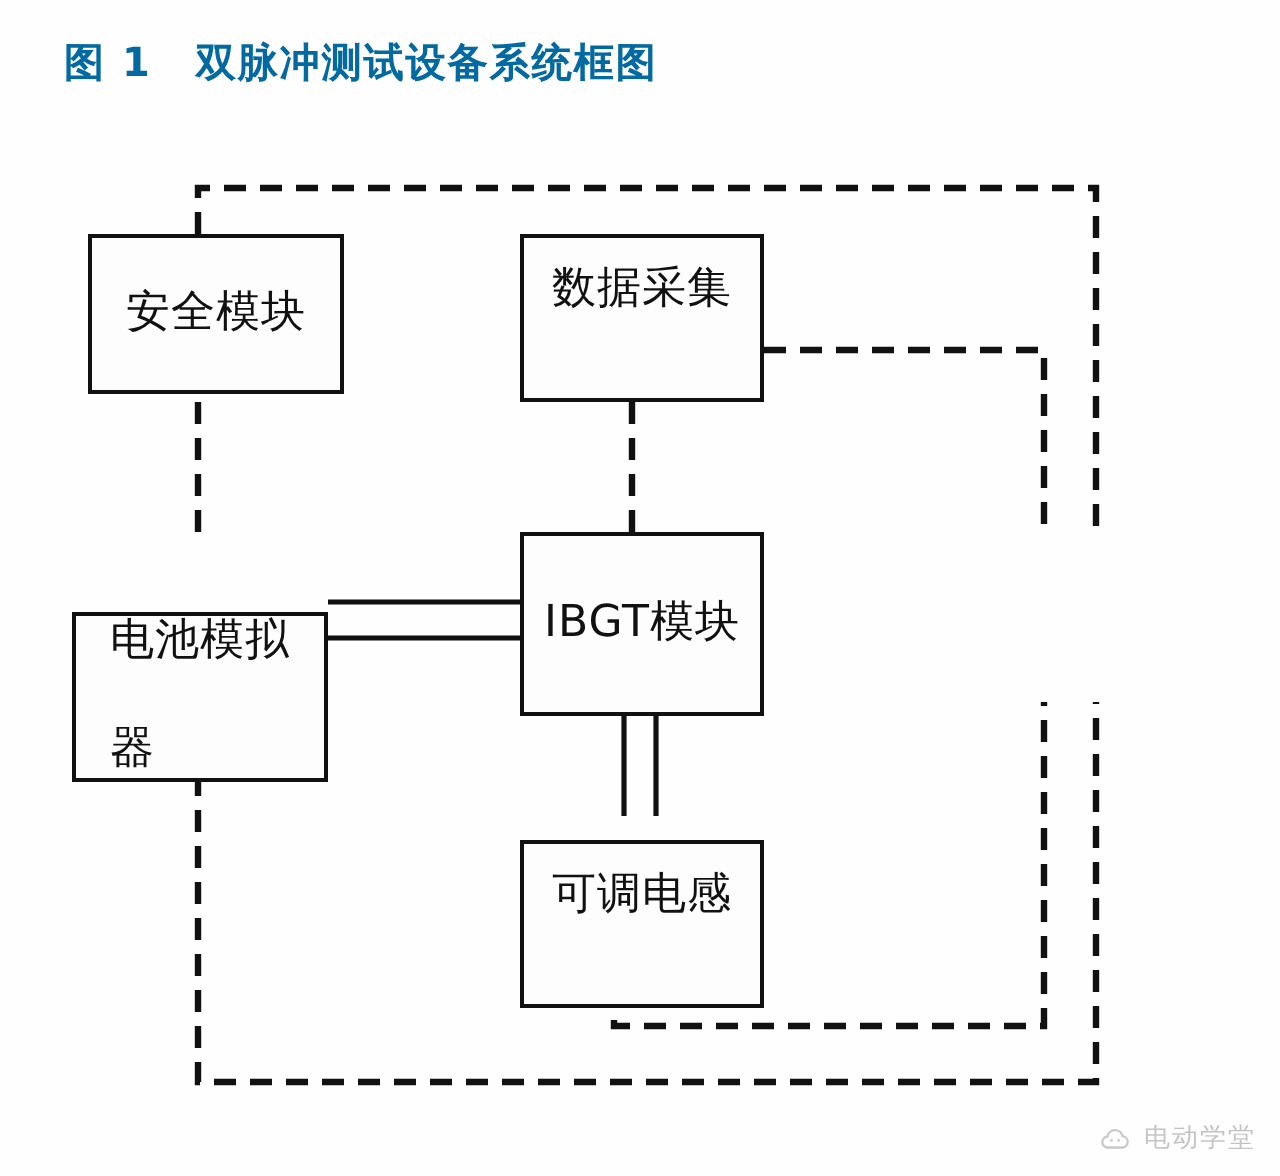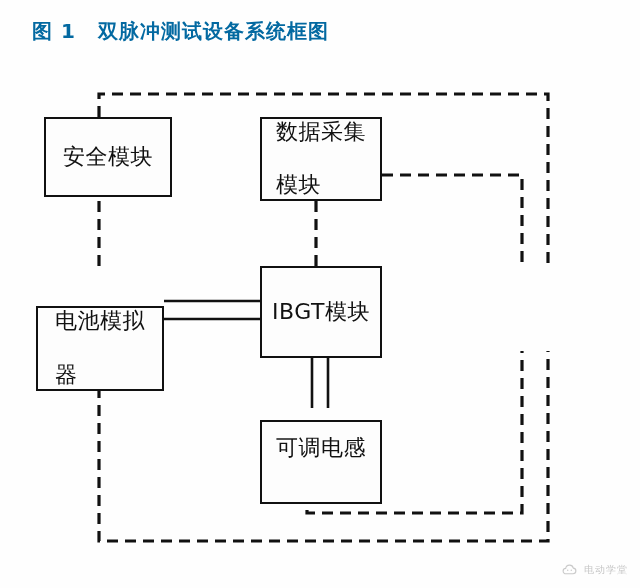--- a/index.html
+++ b/index.html
@@ -54,21 +54,21 @@
   
   .watermark {
     position: absolute;
     right: 12px; bottom: 10px;
     display: flex;
     align-items: center;
     gap: 6px;
     opacity: 0.34;
   }
   .watermark .wm-text {
-    font-size: 10px;
+    font-size: 13px;
     color: #555;
     font-family: "DejaVu Sans", "Liberation Sans", sans-serif;
     letter-spacing: 1px;
   }
   .wm-logo { width: 17px; height: 17px; }
 </style>
 </head>
 <body>
 
 <div id="root">
@@ -103,21 +103,20 @@
     </svg>
   </div>
 
   <div class="node" id="node-safety">
     <span>安全模块</span>
   </div>
 
   <div class="node" id="node-daq">
     <span>
       <span>数据采集</span><br>
-      <span>模块</span>
     </span>
   </div>
 
   <div class="node" id="node-battery">
     <span>
       <span>电池模拟</span><br>
       <span>器</span>
     </span>
   </div>
 

